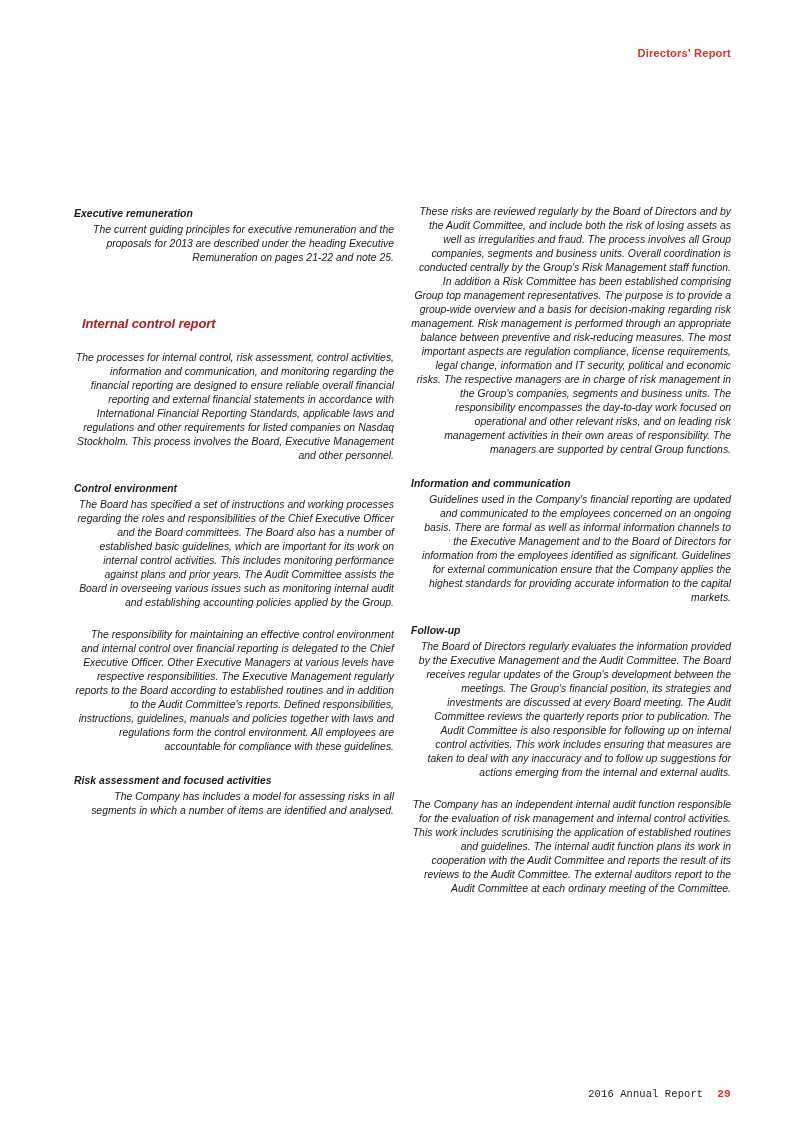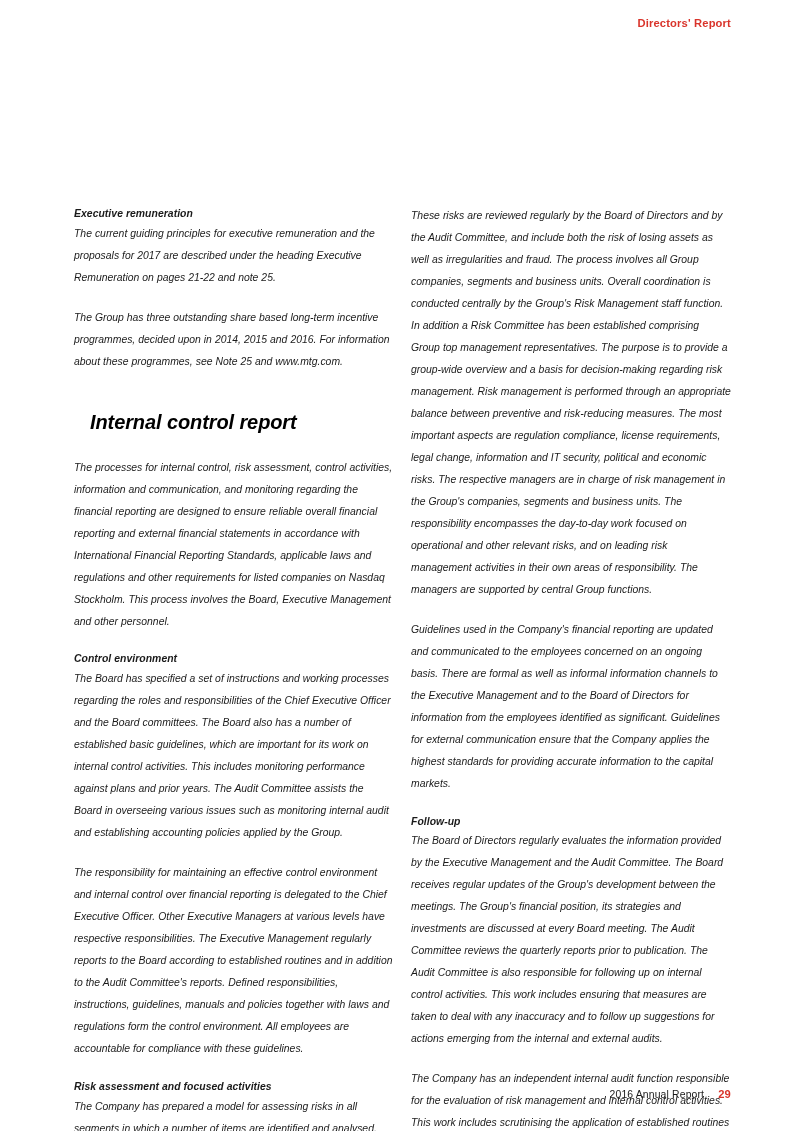--- a/index.html
+++ b/index.html
@@ -20,21 +20,21 @@
     inset: 0;
     width: 800px;
     height: 1131px;
     background: #ffffff;
     overflow: hidden;
   }
 
   
   .page-header {
     position: absolute;
-    top: 18px;
+    top: 48px;
     right: 69px;
     text-align: right;
   }
   .page-header .header-text {
     color: #d9342b;
     font-size: 11.2px;
     font-weight: bold;
     letter-spacing: 0.15px;
     line-height: 1;
     white-space: nowrap;
@@ -59,53 +59,54 @@
   h3.sub {
     margin: 0 0 0 0;
     font-size: 10.4px;
     font-weight: bold;
     color: #1a1a1a;
     line-height: 17.8px;
     letter-spacing: 0.05px;
   }
 
   h2.section {
-    margin: 16px;
+    margin: 8px;
     padding: 0;
-    color: #000000;
-    font-size: 20px;
+    color: #b91c1c;
+    font-size: 13px;
     font-weight: bold;
     line-height: 22px;
     letter-spacing: -0.1px;
   }
 
   p.body {
     margin: 0;
     font-size: 10.4px;
     color: #1a1a1a;
-    line-height: 22px;
+    line-height: 14px;
     letter-spacing: 0.005px;
-    text-align: left;
+    text-align: right;
     word-spacing: 0.1px;
   }
 
   
   .gap-para { height: 17.8px; }
   .gap-section-top { height: 22px; }
   .gap-section-bot { height: 8px; }
 
   
   .page-footer {
     position: absolute;
     bottom: 31px;
     right: 69px;
     display: flex;
     align-items: baseline;
     gap: 14px;
     white-space: nowrap;
+    font-family: Liberation Mono, monospace;
   }
   .page-footer .foot-title {
     font-size: 10.4px;
     color: #1a1a1a;
     letter-spacing: 0.15px;
   }
   .page-footer .foot-page {
     font-size: 11.2px;
     color: #d9342b;
     font-weight: bold;
@@ -119,26 +120,25 @@
 
   <div class="page-header">
     <div class="header-text">Directors' Report</div>
   </div>
 
   <div class="columns">
 
     <div class="col">
 
       <h3 class="sub">Executive remuneration</h3>
-      <p class="body">The current guiding principles for executive remuneration and the proposals for 2017 are described under the heading Executive Remuneration on pages 21-22 and note 25.</p>
+      <p class="body">The current guiding principles for executive remuneration and the proposals for 2013 are described under the heading Executive Remuneration on pages 21-22 and note 25.</p>
 
       <div class="gap-para"></div>
 
 
-      <p class="body">The Group has three outstanding share based long-term incentive programmes, decided upon in 2014, 2015 and 2016. For information about these programmes, see Note 25 and www.mtg.com.</p>
 
       <div class="gap-section-top"></div>
 
       <h2 class="section">Internal control report</h2>
 
       <div class="gap-section-bot"></div>
 
       <p class="body">The processes for internal control, risk assessment, control activities, information and communication, and monitoring regarding the financial reporting are designed to ensure reliable overall financial reporting and external financial statements in accordance with International Financial Reporting Standards, applicable laws and regulations and other requirements for listed companies on Nasdaq Stockholm. This process involves the Board, Executive Management and other personnel.</p>
 
       <div class="gap-para"></div>
@@ -146,30 +146,31 @@
       <h3 class="sub">Control environment</h3>
       <p class="body">The Board has specified a set of instructions and working processes regarding the roles and responsibilities of the Chief Executive Officer and the Board committees. The Board also has a number of established basic guidelines, which are important for its work on internal control activities. This includes monitoring performance against plans and prior years. The Audit Committee assists the Board in overseeing various issues such as monitoring internal audit and establishing accounting policies applied by the Group.</p>
 
       <div class="gap-para"></div>
 
       <p class="body">The responsibility for maintaining an effective control environment and internal control over financial reporting is delegated to the Chief Executive Officer. Other Executive Managers at various levels have respective responsibilities. The Executive Management regularly reports to the Board according to established routines and in addition to the Audit Committee's reports. Defined responsibilities, instructions, guidelines, manuals and policies together with laws and regulations form the control environment. All employees are accountable for compliance with these guidelines.</p>
 
       <div class="gap-para"></div>
 
       <h3 class="sub">Risk assessment and focused activities</h3>
-      <p class="body">The Company has prepared a model for assessing risks in all segments in which a number of items are identified and analysed.</p>
+      <p class="body">The Company has includes a model for assessing risks in all segments in which a number of items are identified and analysed.</p>
 
     </div>
 
     <div class="col">
 
       <p class="body">These risks are reviewed regularly by the Board of Directors and by the Audit Committee, and include both the risk of losing assets as well as irregularities and fraud. The process involves all Group companies, segments and business units. Overall coordination is conducted centrally by the Group's Risk Management staff function. In addition a Risk Committee has been established comprising Group top management representatives. The purpose is to provide a group-wide overview and a basis for decision-making regarding risk management. Risk management is performed through an appropriate balance between preventive and risk-reducing measures. The most important aspects are regulation compliance, license requirements, legal change, information and IT security, political and economic risks. The respective managers are in charge of risk management in the Group's companies, segments and business units. The responsibility encompasses the day-to-day work focused on operational and other relevant risks, and on leading risk management activities in their own areas of responsibility. The managers are supported by central Group functions.</p>
 
       <div class="gap-para"></div>
 
+      <h3 class="sub">Information and communication</h3>
       <p class="body">Guidelines  used in the Company's financial reporting are updated and communicated to the employees concerned on an ongoing basis. There are formal as well as informal information channels to the Executive Management and to the Board of Directors for information from the employees identified as significant. Guidelines for external communication ensure that the Company applies the highest standards for providing accurate information to the capital markets.</p>
 
       <div class="gap-para"></div>
 
       <h3 class="sub">Follow-up</h3>
       <p class="body">The Board of Directors regularly evaluates the information provided by the Executive Management and the Audit Committee. The Board receives regular updates of the Group's development between the meetings. The Group's financial position, its strategies and investments are discussed at every Board meeting. The Audit Committee reviews the quarterly reports prior to publication. The Audit Committee is also responsible for following up on internal control activities. This work includes ensuring that measures are taken to deal with any inaccuracy and to follow up suggestions for actions emerging from the internal and external audits.</p>
 
       <div class="gap-para"></div>
 
       <p class="body">The Company has an independent internal audit function responsible for the evaluation of risk management and internal control activities. This work includes scrutinising the application of established routines and guidelines. The internal audit function plans its work in cooperation with the Audit Committee and reports the result of its reviews to the Audit Committee. The external auditors report to the Audit Committee at each ordinary meeting of the Committee.</p>

